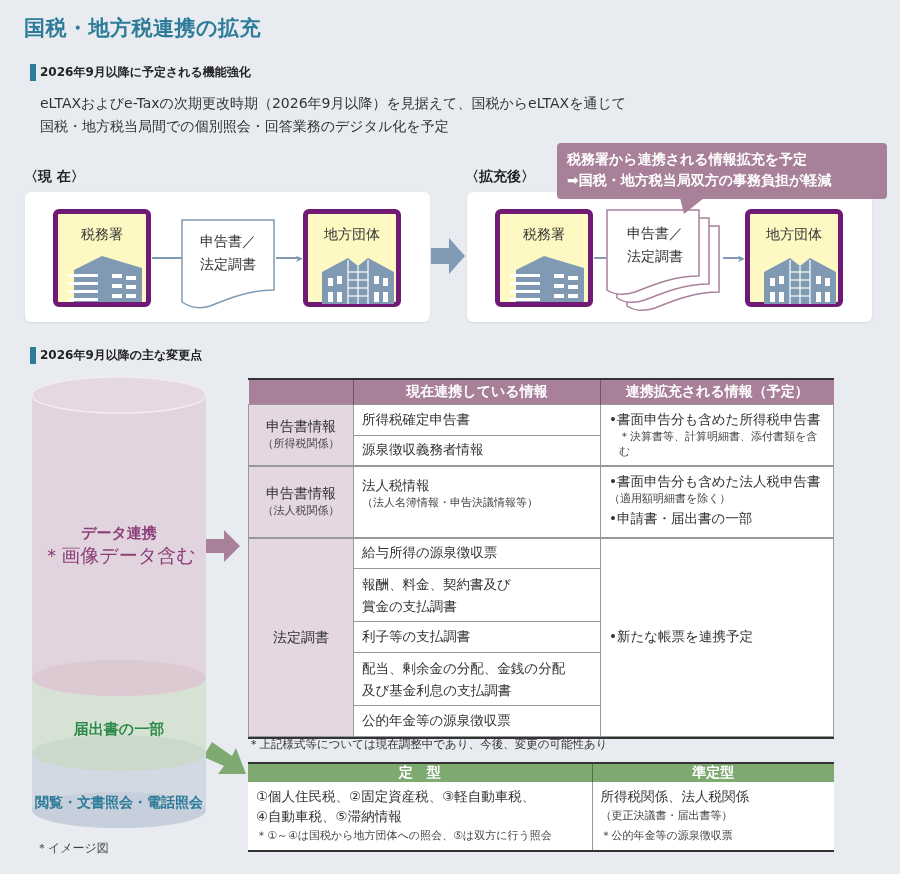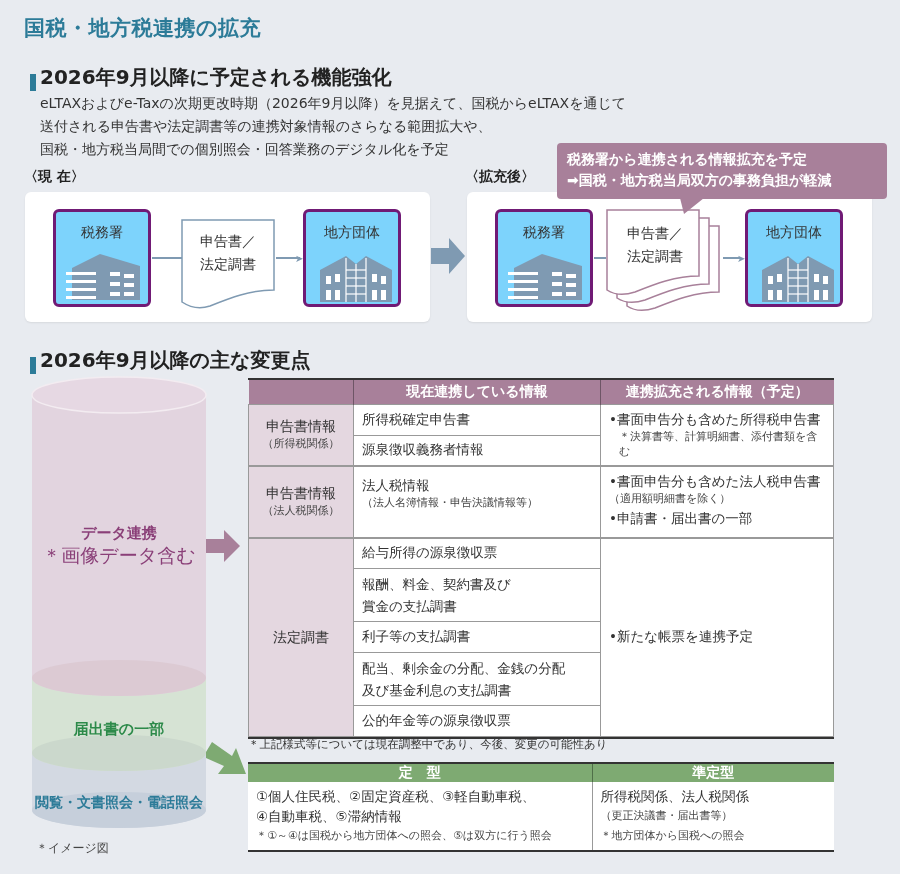--- a/index.html
+++ b/index.html
@@ -6,26 +6,26 @@
   html, body { width: 900px; height: 874px; }
   body {
     background: #e8ebf0;
     font-family: "DejaVu Sans", "Liberation Sans", sans-serif;
     color: #333;
     position: relative;
     overflow: hidden;
   }
   .abs { position: absolute; }
   .title { left: 24px; top: 14px; font-size: 21px; font-weight: bold; color: #2c7b98; letter-spacing: 0.5px; }
-  .sec-head { font-size: 20px; font-weight: bold; color: #222; display: flex; align-items: flex-end; }
+  .sec-head { font-size: 12px; font-weight: bold; color: #222; display: flex; align-items: flex-end; }
   .sec-head .bar { width: 6px; height: 17px; background: #2c7b98; margin-right: 4px; display: inline-block; }
   .intro { left: 40px; top: 92px; font-size: 14px; line-height: 23px; color: #333; }
   .label-bracket { font-size: 14px; font-weight: bold; color: #222; }
   .panel { background: #fff; border-radius: 6px; box-shadow: 0 1px 2px rgba(0,0,0,0.08); }
-  .bld-box { width: 98px; height: 98px; border: 3px solid #701a75; border-radius: 6px; background: #7dd3fc; text-align: center; }
+  .bld-box { width: 98px; height: 98px; border: 5px solid #701a75; border-radius: 6px; background: #fef9c3; text-align: center; }
   .bld-box .lbl { font-size: 14px; color: #333; margin-top: 12px; display: block; }
   .doc-text { font-size: 14px; color: #333; line-height: 23px; text-align: center; }
   .callout { left: 557px; top: 143px; width: 330px; height: 56px; background: #a8809a; color: #fff; border-radius: 4px; font-size: 14px; font-weight: bold; padding: 6px 10px; line-height: 21px; }
   table.main { border-collapse: collapse; width: 586px; font-size: 13.5px; }
   table.main th { background: #a8809a; color: #fff; font-weight: bold; height: 24px; font-size: 14px; border-right: 1px solid #6e5566; }
   table.main th:last-child { border-right: none; }
   table.main td { border: 1px solid #999; padding: 4px 8px; vertical-align: middle; background: #fff; color: #333; }
   table.main td.cat { background: #e4d7e0; text-align: center; width: 105px; line-height: 18px; }
   .small { font-size: 11px; color: #444; }
   table.green { border-collapse: collapse; width: 586px; font-size: 13.5px; }
@@ -39,21 +39,20 @@
 
 <div class="abs title">国税・地方税連携の拡充</div>
 
 <div class="abs sec-head" style="left:30px; top:64px;">
   <span class="bar"></span>
   <span>2026年9月以降に予定される機能強化</span>
 </div>
 
 <div class="abs intro">
   <div>eLTAXおよびe-Taxの次期更改時期（2026年9月以降）を見据えて、国税からeLTAXを通じて</div>
-  <div>送付される申告書や法定調書等の連携対象情報のさらなる範囲拡大や、</div>
   <div>国税・地方税当局間での個別照会・回答業務のデジタル化を予定</div>
 </div>
 
 <div class="abs label-bracket" style="left:24px; top:168px;">〈現 在〉</div>
 
 <div class="abs panel" style="left:25px; top:192px; width:405px; height:130px;">
   <div class="abs bld-box" style="left:28px; top:17px;">
     <span class="lbl">税務署</span>
     <svg class="abs" style="left:8px; top:40px;" width="82" height="52" viewBox="0 0 82 52">
       <polygon points="8,16 36,2 76,14 76,48 8,48" fill="#7f9ab2"></polygon>
@@ -289,18 +288,18 @@
     </tr>
     <tr style="height:64px;">
       <td>
         <div>①個人住民税、②固定資産税、③軽自動車税、</div>
         <div>④自動車税、⑤滞納情報</div>
         <div class="small">＊①～④は国税から地方団体への照会、⑤は双方に行う照会</div>
       </td>
       <td>
         <div>所得税関係、法人税関係</div>
         <div class="small">（更正決議書・届出書等）</div>
-        <div class="small">＊地方団体から国税への照会</div>
+        <div class="small">＊公的年金等の源泉徴収票</div>
       </td>
     </tr>
   </tbody>
     </table>
 </div>
 
 </body></html>

